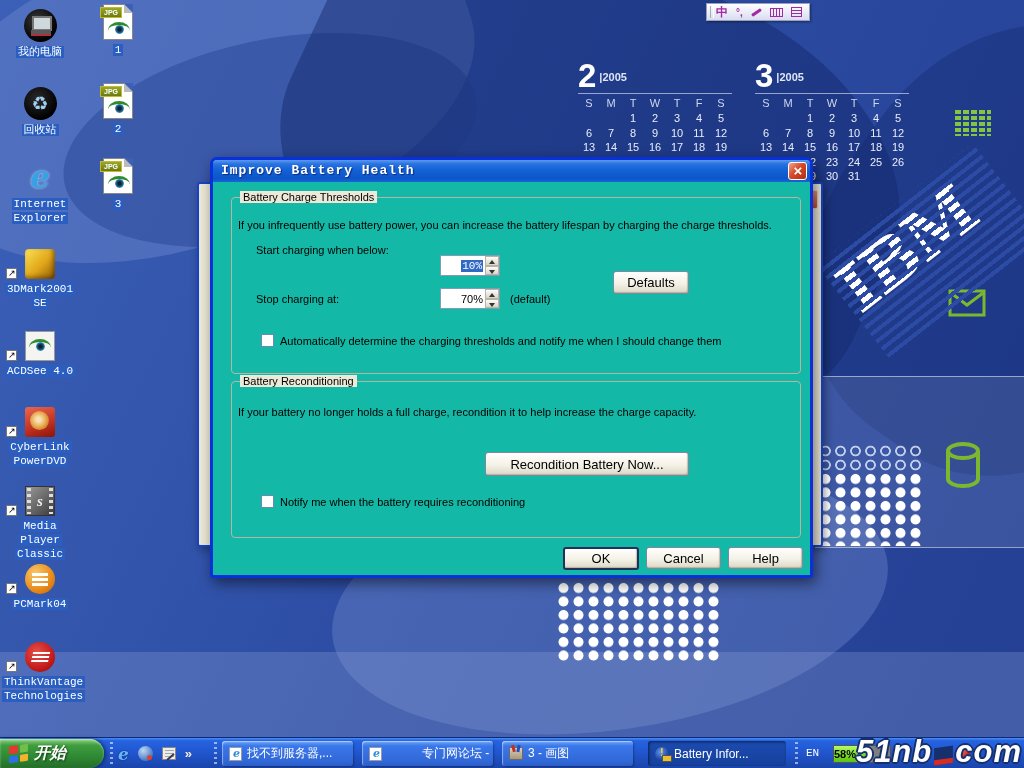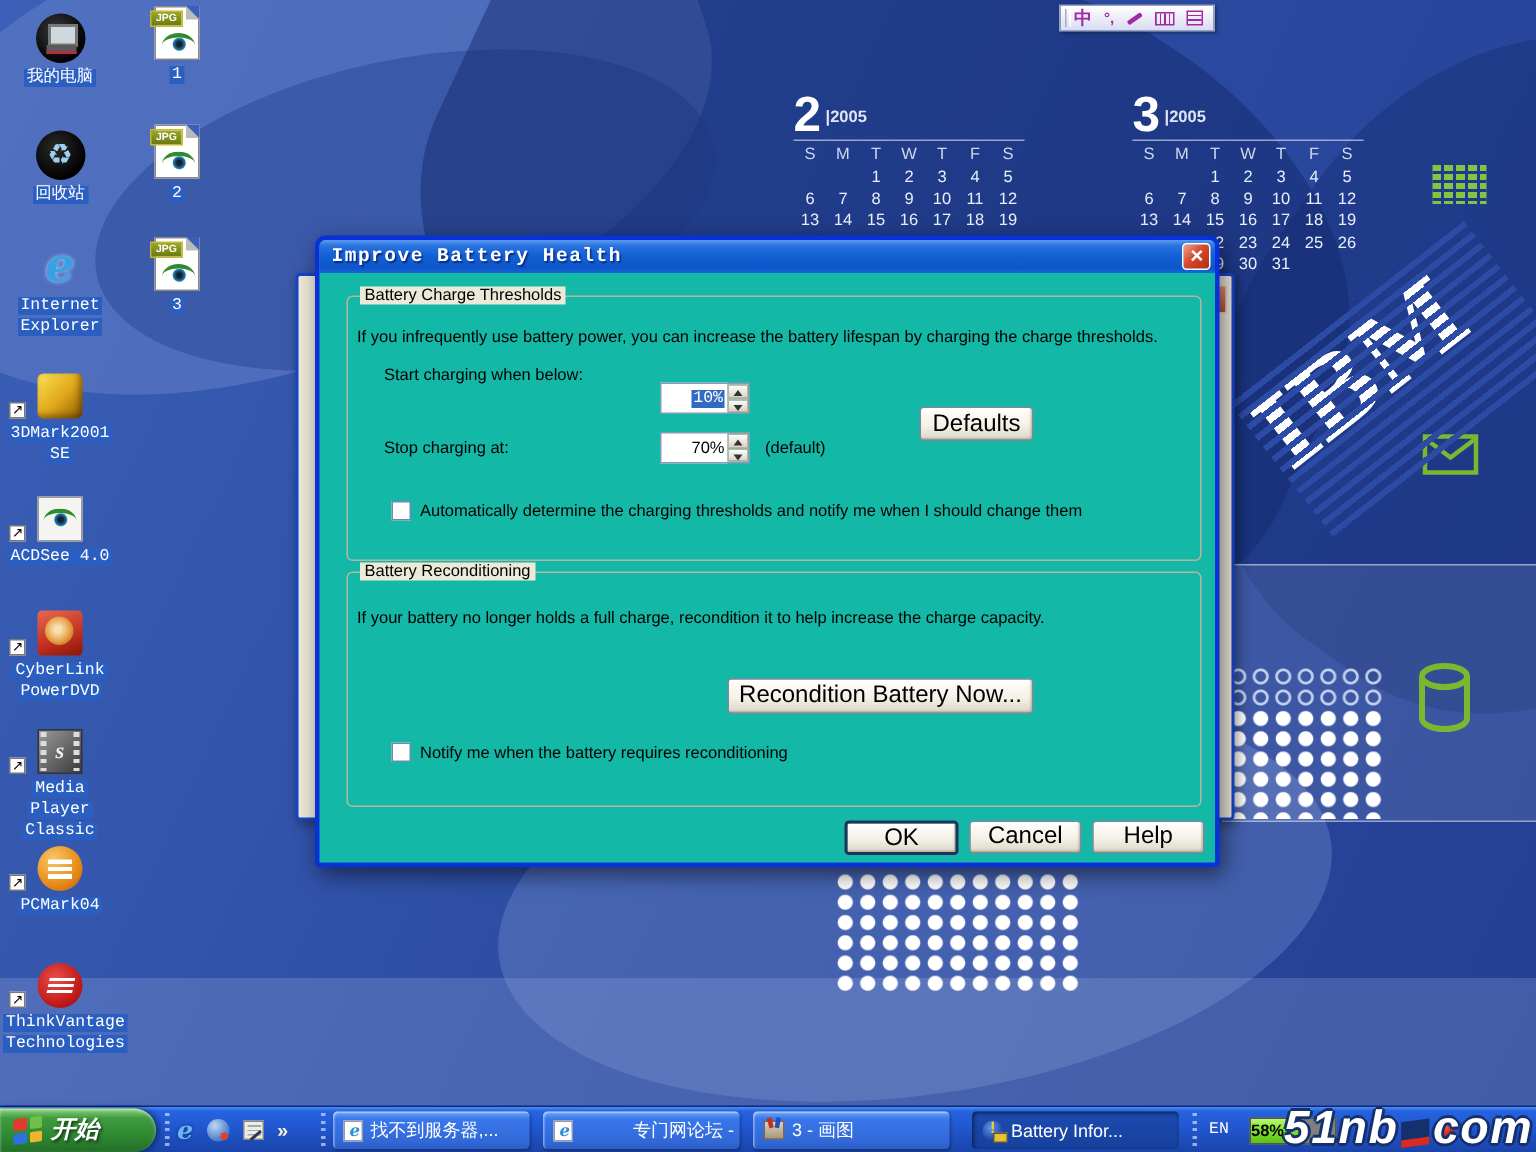--- a/index.html
+++ b/index.html
@@ -112,21 +112,21 @@
   .spinbox { position:absolute; height:21px; display:flex; }
   .spin-val { width:45px; height:21px; background:#fff; border:1px solid #7f9db9; border-right:none;
               font-size:11px; display:flex; align-items:center; justify-content:flex-end; padding-right:2px; }
   .spin-val .sel { background:#316ac5; color:#fff; padding:0 1px;font-family:Liberation Mono, monospace; }
   .spin-btns { width:15px; height:21px; display:flex; flex-direction:column; border:1px solid #7f9db9; border-left:none; }
   .sb { flex:1; position:relative; background:linear-gradient(#fdfdfa,#d8d4c8); border:1px solid #b8b4a2; }
   .sb-up::after, .sb-dn::after { content:""; position:absolute; left:3px; }
   .sb-up::after { top:3px; border-left:3px solid transparent; border-right:3px solid transparent; border-bottom:4px solid #333; }
   .sb-dn::after { top:3px; border-left:3px solid transparent; border-right:3px solid transparent; border-top:4px solid #333; }
   .xpbtn { position:absolute; background:linear-gradient(180deg,#ffffff 0%,#f4f1e6 55%,#dcd8c8 100%);
-           border:1px solid #7a8aa0; border-radius:3px; font-size:16px; color:#000; text-align:center;
+           border:1px solid #7a8aa0; border-radius:3px; font-size:13px; color:#000; text-align:center;
            box-shadow:inset -1px -1px 1px rgba(150,140,110,.5); cursor:pointer; display:flex; align-items:center; justify-content:center; }
   .xpbtn.default { border:2px solid #22305e; }
   .cb { position:absolute; width:13px; height:13px; background:#fff; border:1px solid #6a8bb5; cursor:pointer; }
   .cb-label { position:absolute; font-size:11px; color:#000; white-space:nowrap; }
 
   
   #taskbar { position:absolute; left:0; bottom:0; width:1024px; height:31px; z-index:6;
              background:linear-gradient(180deg,#4b8ef1 0%,#2663e0 9%,#2157d0 45%,#1c49b4 85%,#1a44aa 100%);
              border-top:1px solid #0a2a80; }
   #start-btn { position:absolute; left:0; top:1px; height:29px; width:104px; border-radius:0 15px 15px 0; cursor:pointer;
@@ -180,21 +180,21 @@
 
 <div class="wp-shape" id="wps1"></div>
 <div class="wp-shape" id="wps2"></div>
 <div class="wp-shape" id="wps3"></div>
 <div class="wp-shape" id="wps4"></div>
 <div class="wp-shape" id="wps5"></div>
 <div class="wp-shape" id="wps6"></div>
 <div class="wp-shape" id="wp-band-right"></div>
 
 <div id="calendars">
-    <div class="cal-month" style="left: 529px;">
+    <div class="cal-month" style="left: 578px;">
       <div class="cal-head"><span class="cal-num">2</span><span class="cal-year">|2005</span></div>
       <div class="cal-grid">
         <span class="cal-wd">S</span>
         <span class="cal-wd">M</span>
         <span class="cal-wd">T</span>
         <span class="cal-wd">W</span>
         <span class="cal-wd">T</span>
         <span class="cal-wd">F</span>
         <span class="cal-wd">S</span>
         <span class="cal-day"></span>

